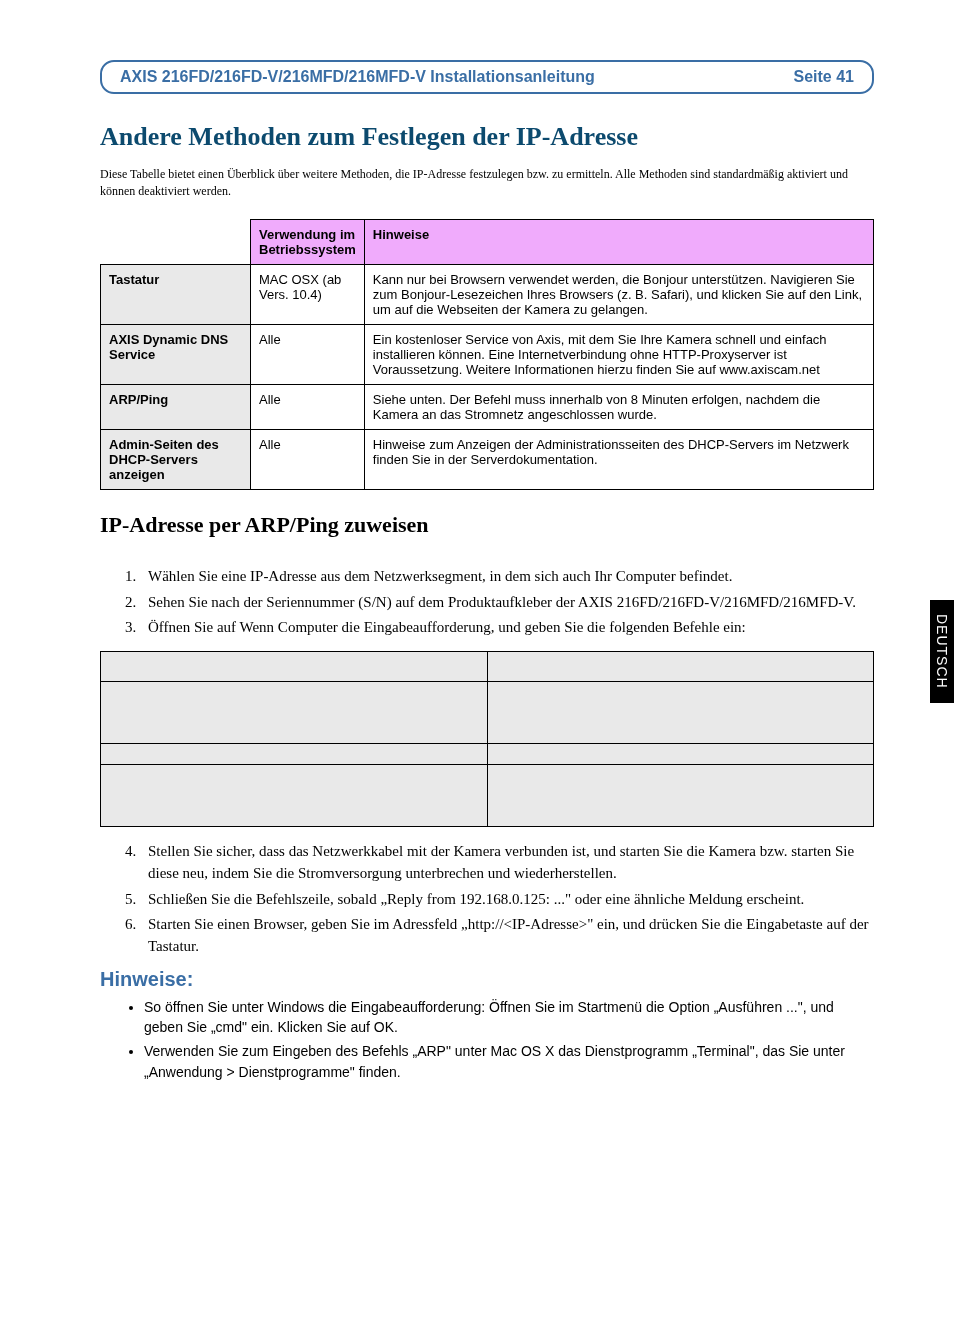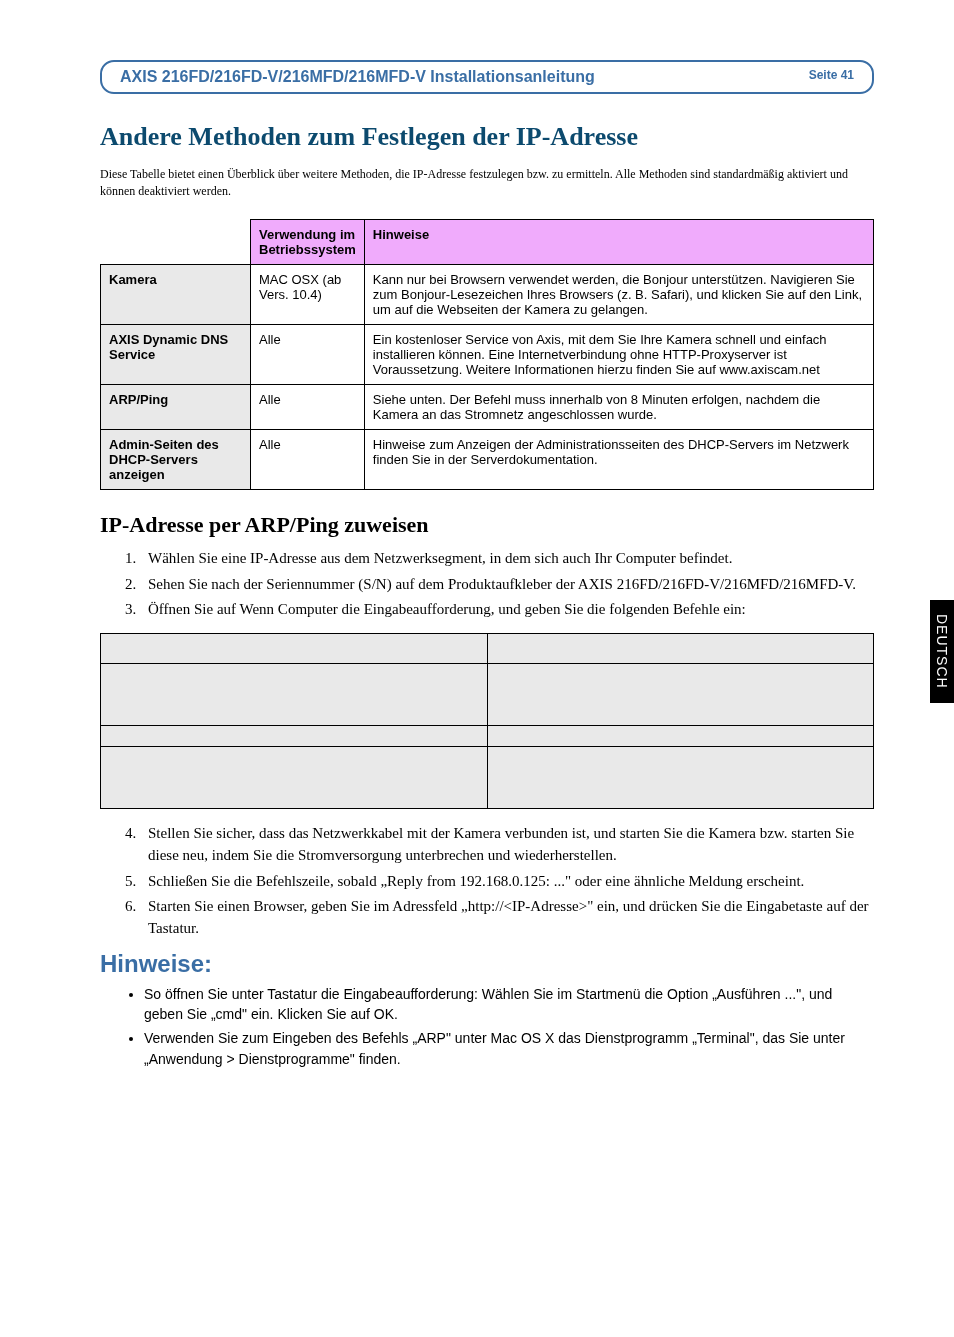--- a/index.html
+++ b/index.html
@@ -13,34 +13,34 @@
   }
   .page {
     padding: 60px 80px 40px 100px;
   }
   .header-bar {
     border: 2px solid #3a6ea5;
     border-radius: 14px;
     padding: 6px 18px;
     display: flex;
     justify-content: space-between;
-    align-items: flex-start;
+    align-items: center;
     margin-bottom: 28px;
   }
   .header-title {
     color: #3a6ea5;
     font-family: Arial, sans-serif;
     font-weight: bold;
     font-size: 16px;
   }
   .header-page {
     color: #3a6ea5;
     font-family: Arial, sans-serif;
     font-weight: bold;
-    font-size: 12px;
+    font-size: 16px;
   }
   h1 {
     font-family: Georgia, serif;
     font-size: 26px;
     font-weight: bold;
     margin-bottom: 14px;
     color: #0c4a6e;
   }
   .intro {
     font-size: 12px;
@@ -69,21 +69,21 @@
     font-weight: bold;
     width: 150px;
   }
   table.methods td.col-os {
     width: 110px;
   }
   h2 {
     font-family: Georgia, serif;
     font-size: 22px;
     font-weight: bold;
-    margin-bottom: 10px;
+    margin-bottom: 28px;
   }
   ol.steps {
     font-size: 15px;
     line-height: 1.45;
     margin-left: 20px;
     padding-left: 20px;
   }
   ol.steps li {
     margin-bottom: 4px;
     padding-left: 8px;
@@ -104,21 +104,21 @@
   }
   table.commands tr:first-child td {
     height: 30px;
   }
   table.commands tr.tall td {
     height: 62px;
   }
   h3.notes {
     color: #3a6ea5;
     font-family: Arial, sans-serif;
-    font-size: 24px;
+    font-size: 20px;
     font-weight: bold;
     margin: 10px 0 6px 0;
   }
   ul.notes-list {
     font-family: Arial, sans-serif;
     font-size: 14px;
     line-height: 1.45;
     margin-left: 28px;
     padding-left: 16px;
   }
@@ -161,21 +161,21 @@
   <p class="intro">Diese Tabelle bietet einen Überblick über weitere Methoden, die IP-Adresse festzulegen bzw. zu ermitteln. Alle Methoden sind standardmäßig aktiviert und können deaktiviert werden.</p>
 
   <table class="methods">
     <tbody>
         <tr>
       <th class="corner-empty"></th>
       <th>Verwendung im Betriebssystem</th>
       <th>Hinweise</th>
     </tr>
     <tr>
-      <td class="row-head">Kamera</td>
+      <td class="row-head">Tastatur</td>
       <td class="col-os">MAC OSX (ab Vers. 10.4)</td>
       <td>Kann nur bei Browsern verwendet werden, die Bonjour unterstützen. Navigieren Sie zum Bonjour-Lesezeichen Ihres Browsers (z. B. Safari), und klicken Sie auf den Link, um auf die Webseiten der Kamera zu gelangen.</td>
     </tr>
     <tr>
       <td class="row-head">AXIS Dynamic DNS Service</td>
       <td class="col-os">Alle</td>
       <td>Ein kostenloser Service von Axis, mit dem Sie Ihre Kamera schnell und einfach installieren können. Eine Internetverbindung ohne HTTP-Proxyserver ist Voraussetzung. Weitere Informationen hierzu finden Sie auf www.axiscam.net</td>
     </tr>
     <tr>
       <td class="row-head">ARP/Ping</td>
@@ -221,19 +221,19 @@
 
   <ol class="steps continued" start="4">
     <li>Stellen Sie sicher, dass das Netzwerkkabel mit der Kamera verbunden ist, und starten Sie die Kamera bzw. starten Sie diese neu, indem Sie die Stromversorgung unterbrechen und wiederherstellen.</li>
     <li>Schließen Sie die Befehlszeile, sobald „Reply from 192.168.0.125: ..." oder eine ähnliche Meldung erscheint.</li>
     <li>Starten Sie einen Browser, geben Sie im Adressfeld „http://&lt;IP-Adresse&gt;" ein, und drücken Sie die Eingabetaste auf der Tastatur.</li>
   </ol>
 
   <h3 class="notes">Hinweise:</h3>
 
   <ul class="notes-list">
-    <li>So öffnen Sie unter Tastatur die Eingabeaufforderung: Wählen Sie im Startmenü die Option „Ausführen ...", und geben Sie „cmd" ein.  Klicken Sie auf OK.</li>
+    <li>So öffnen Sie unter Windows die Eingabeaufforderung: Öffnen Sie im Startmenü die Option „Ausführen ...", und geben Sie „cmd" ein.  Klicken Sie auf OK.</li>
     <li>Verwenden Sie zum Eingeben des Befehls „ARP" unter Mac OS X das Dienstprogramm „Terminal", das Sie unter „Anwendung &gt; Dienstprogramme" finden.</li>
   </ul>
 
 </div>
 
 <div class="side-tab">DEUTSCH</div>
 
 </body></html>

